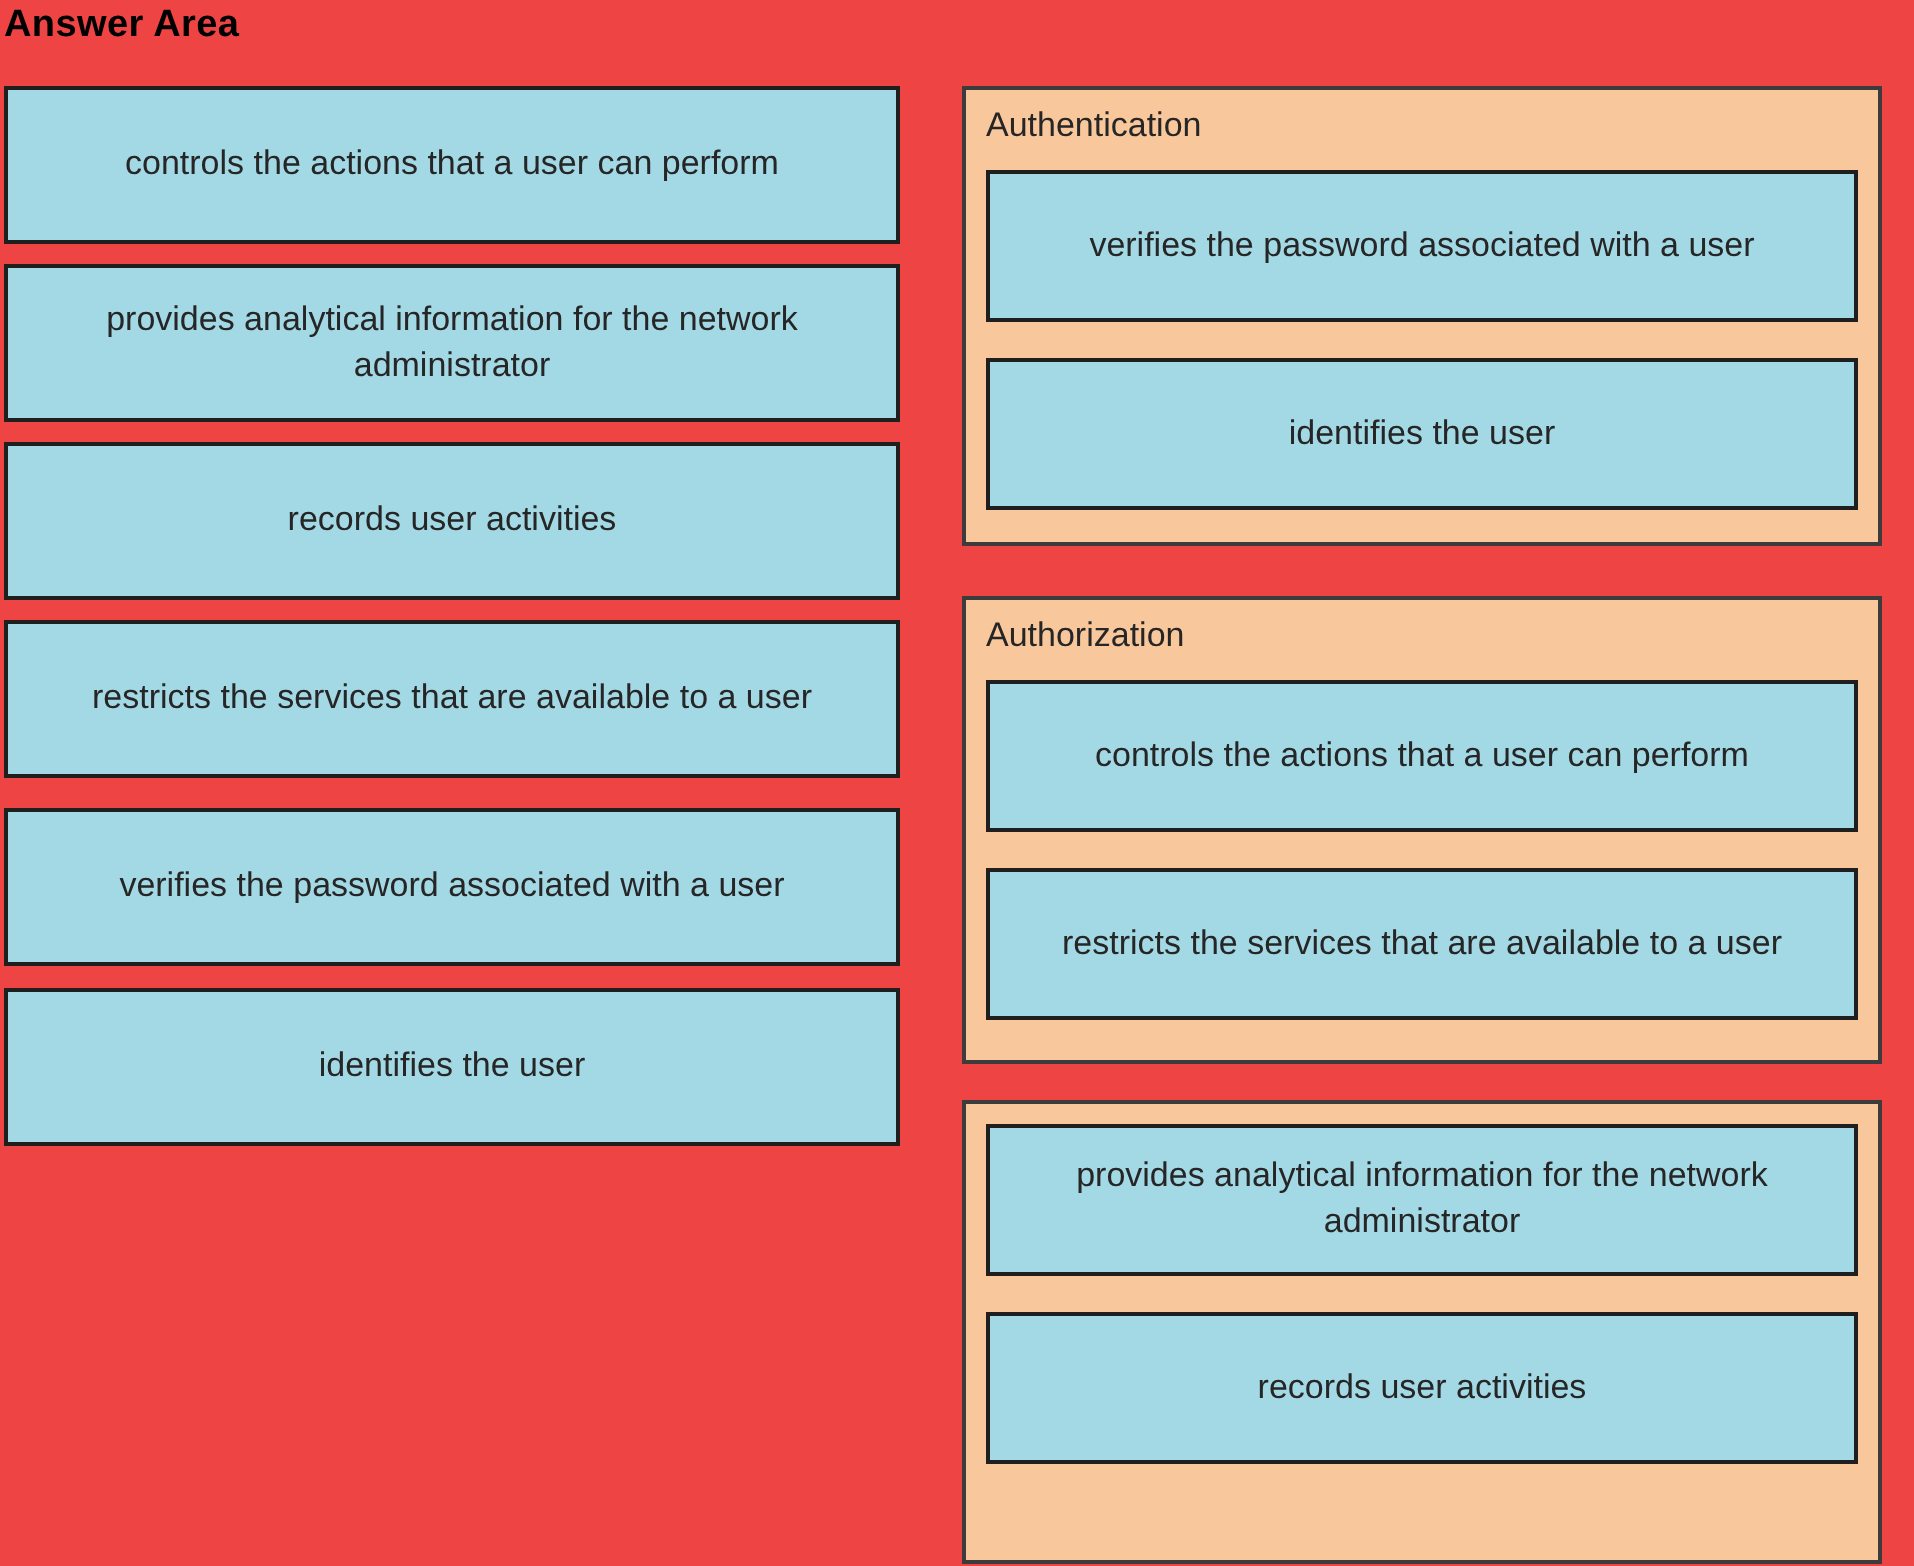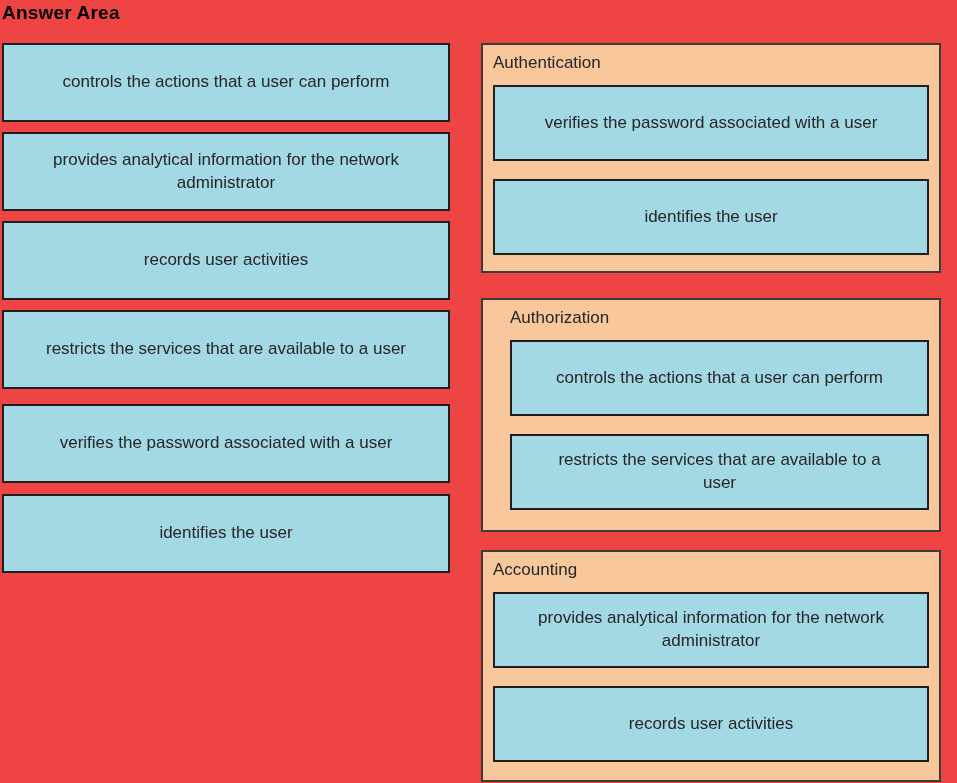--- a/index.html
+++ b/index.html
@@ -89,25 +89,24 @@
   <div class="tile src" style="top:310px;">restricts the services that are available to a user</div>
   <div class="tile src" style="top:404px;">verifies the password associated with a user</div>
   <div class="tile src" style="top:494px;">identifies the user</div>
 
   <div class="category" style="top:43px; height:230px;">
     <div class="category-header">Authentication</div>
     <div class="slot">verifies the password associated with a user</div>
     <div class="slot">identifies the user</div>
   </div>
 
-  <div class="category" style="top:298px; height:234px;padding-left:17px;">
+  <div class="category" style="top:298px; height:234px;">
     <div class="category-header">Authorization</div>
     <div class="slot">controls the actions that a user can perform</div>
     <div class="slot">restricts the services that are available to a user</div>
   </div>
 
   <div class="category" style="top:550px; height:232px;">
-    <div class="category-header">Accounting</div>
     <div class="slot">provides analytical information for the network administrator</div>
     <div class="slot">records user activities</div>
   </div>
 
 </div>
 
 </body></html>

